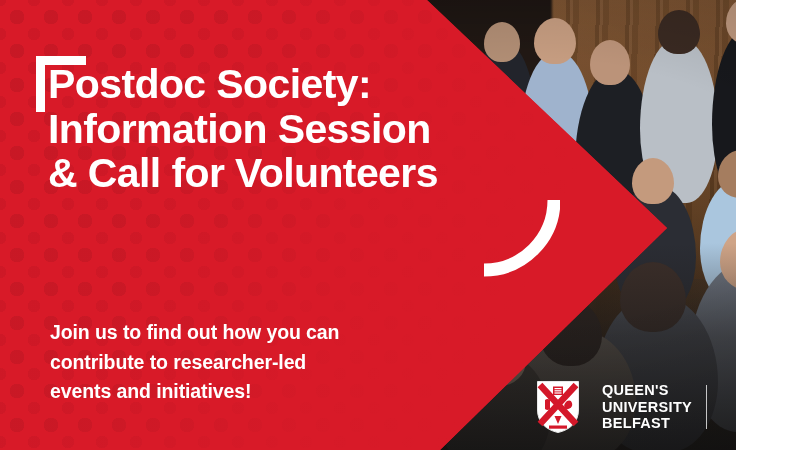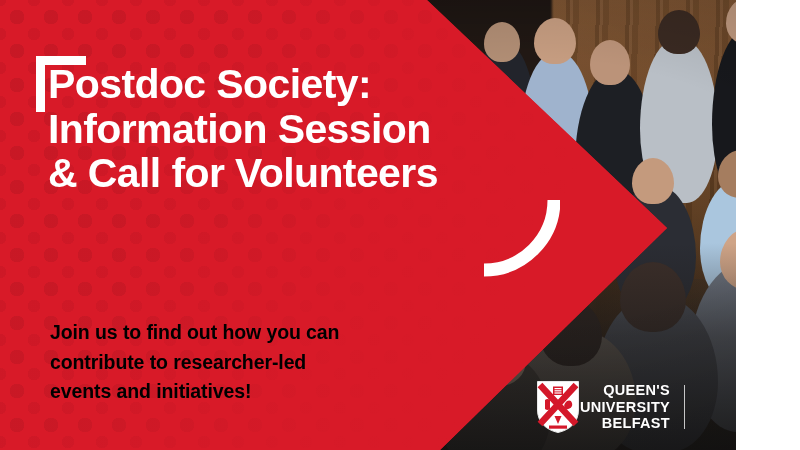--- a/index.html
+++ b/index.html
@@ -146,21 +146,21 @@
     height: 84px;
     pointer-events: none;
   }
 
   
   .subtitle {
     position: absolute;
     left: 50px;
     top: 318px;
     width: 400px;
-    color: #000000;
+    color: #ffffff;
     font-size: 19.5px;
     line-height: 1.52;
     font-weight: 700;
     letter-spacing: -0.1px;
     white-space: pre-line;
   }
 
   
   .logo-lockup {
     position: absolute;
@@ -169,28 +169,27 @@
     display: flex;
     align-items: center;
     height: 60px;
   }
   .crest {
     width: 44px;
     height: 54px;
     flex: 0 0 auto;
   }
   .qub-words {
-    margin-left: 0;
+    margin-left: 22px;
     color: #ffffff;
     font-size: 14.5px;
     font-weight: 700;
     line-height: 1.16;
     letter-spacing: 0.3px;
     white-space: pre-line;
-    text-align: right;
   }
   .divider-rule {
     width: 1px;
     height: 44px;
     background: rgba(255,255,255,0.75);
     margin: 0 13px 0 14px;
     flex: 0 0 auto;
   }
   .postdoc-words {
     color: #ffffff;

